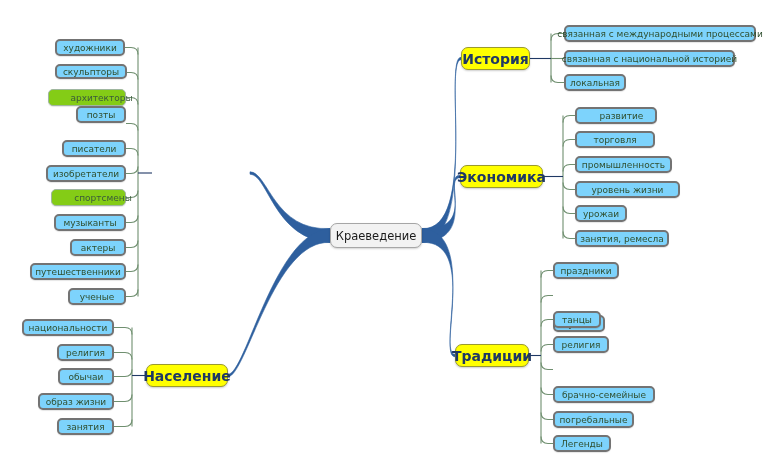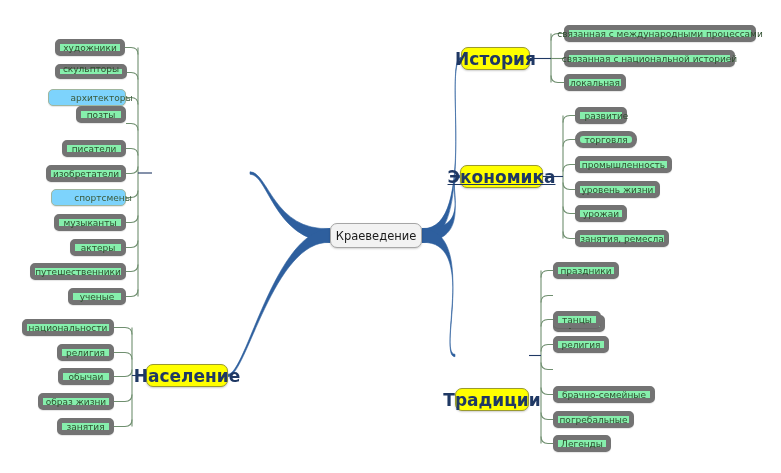--- a/index.html
+++ b/index.html
@@ -43,39 +43,39 @@
     font-size: 11.5px;
     border-radius: 7px;
     box-shadow: 0 1px 2px rgba(0,0,0,0.18);
     padding: 0 10px;
   }
   
   .node.main {
     background: #ffff00;
     border: 1px solid #9a9a2e;
     color: #1f3864;
-    font-size: 17px;
+    font-size: 14px;
     font-weight: bold;
     border-radius: 7px;
     box-shadow: 0 1px 2px rgba(0,0,0,0.20);
     padding: 0 8px;
   }
   
   .node.leaf {
-    background: #86efac;
-    border: 5px solid #737373;
+    background: #7dd3fc;
+    border: 2px solid #737373;
     color: #2f4f2f;
     font-size: 9px;
     border-radius: 5px;
     padding: 0 6px;
     box-shadow: 0 1px 1px rgba(0,0,0,0.10);
   }
   
   .node.leaf.pale {
-    background: #7dd3fc;
+    background: #84cc16;
     border: 1px solid #9fb69f;
     color: #3a5a3a;
     padding-left: 35px;
   }
 </style>
 </head>
 <body>
 
 <div id="canvas">
   <svg id="wires" viewBox="0 0 781 473" xmlns="http://www.w3.org/2000/svg">
@@ -187,42 +187,42 @@
     </div>
     <div class="node leaf" style="left: 564px; top: 25px; width: 192px; height: 17px;">
       <span>связанная с международными процессами</span>
     </div>
     <div class="node leaf" style="left: 564px; top: 50px; width: 171px; height: 17px;">
       <span>связанная с национальной историей</span>
     </div>
     <div class="node leaf" style="left: 564px; top: 74px; width: 62px; height: 17px;">
       <span>локальная</span>
     </div>
-    <div class="node main" style="left: 460px; top: 165px; width: 83px; height: 23px; text-decoration: underline;">
+    <div class="node main" style="left: 460px; top: 165px; width: 83px; height: 23px;">
       <span>Экономика</span>
     </div>
-    <div class="node leaf" style="left: 575px; top: 107px; width: 52px; height: 17px; padding-left: 17px;">
+    <div class="node leaf" style="left: 575px; top: 107px; width: 82px; height: 17px; padding-left: 17px;">
       <span>развитие</span>
     </div>
-    <div class="node leaf" style="left: 575px; top: 131px; width: 62px; height: 17px; border-radius: 8px;">
+    <div class="node leaf" style="left: 575px; top: 131px; width: 80px; height: 17px;">
       <span>торговля</span>
     </div>
     <div class="node leaf" style="left: 575px; top: 156px; width: 97px; height: 17px; justify-content: center;">
       <span>промышленность</span>
     </div>
-    <div class="node leaf" style="left: 575px; top: 181px; width: 85px; height: 17px;">
+    <div class="node leaf" style="left: 575px; top: 181px; width: 105px; height: 17px;">
       <span>уровень жизни</span>
     </div>
     <div class="node leaf" style="left: 575px; top: 205px; width: 52px; height: 17px;">
       <span>урожаи</span>
     </div>
     <div class="node leaf" style="left: 575px; top: 230px; width: 94px; height: 17px;">
       <span>занятия, ремесла</span>
     </div>
-    <div class="node main" style="left: 455px; top: 344px; width: 74px; height: 23px; margin-top: 44px;">
+    <div class="node main" style="left: 455px; top: 344px; width: 74px; height: 23px;">
       <span>Традиции</span>
     </div>
     <div class="node leaf" style="left: 553px; top: 262px; width: 66px; height: 17px;">
       <span>праздники</span>
     </div>
     <div class="node leaf" style="left: 553px; top: 287px; width: 52px; height: 17px; margin-top: 28px;">
       <span>музыка</span>
     </div>
     <div class="node leaf" style="left: 553px; top: 311px; width: 48px; height: 17px;">
       <span>танцы</span>

